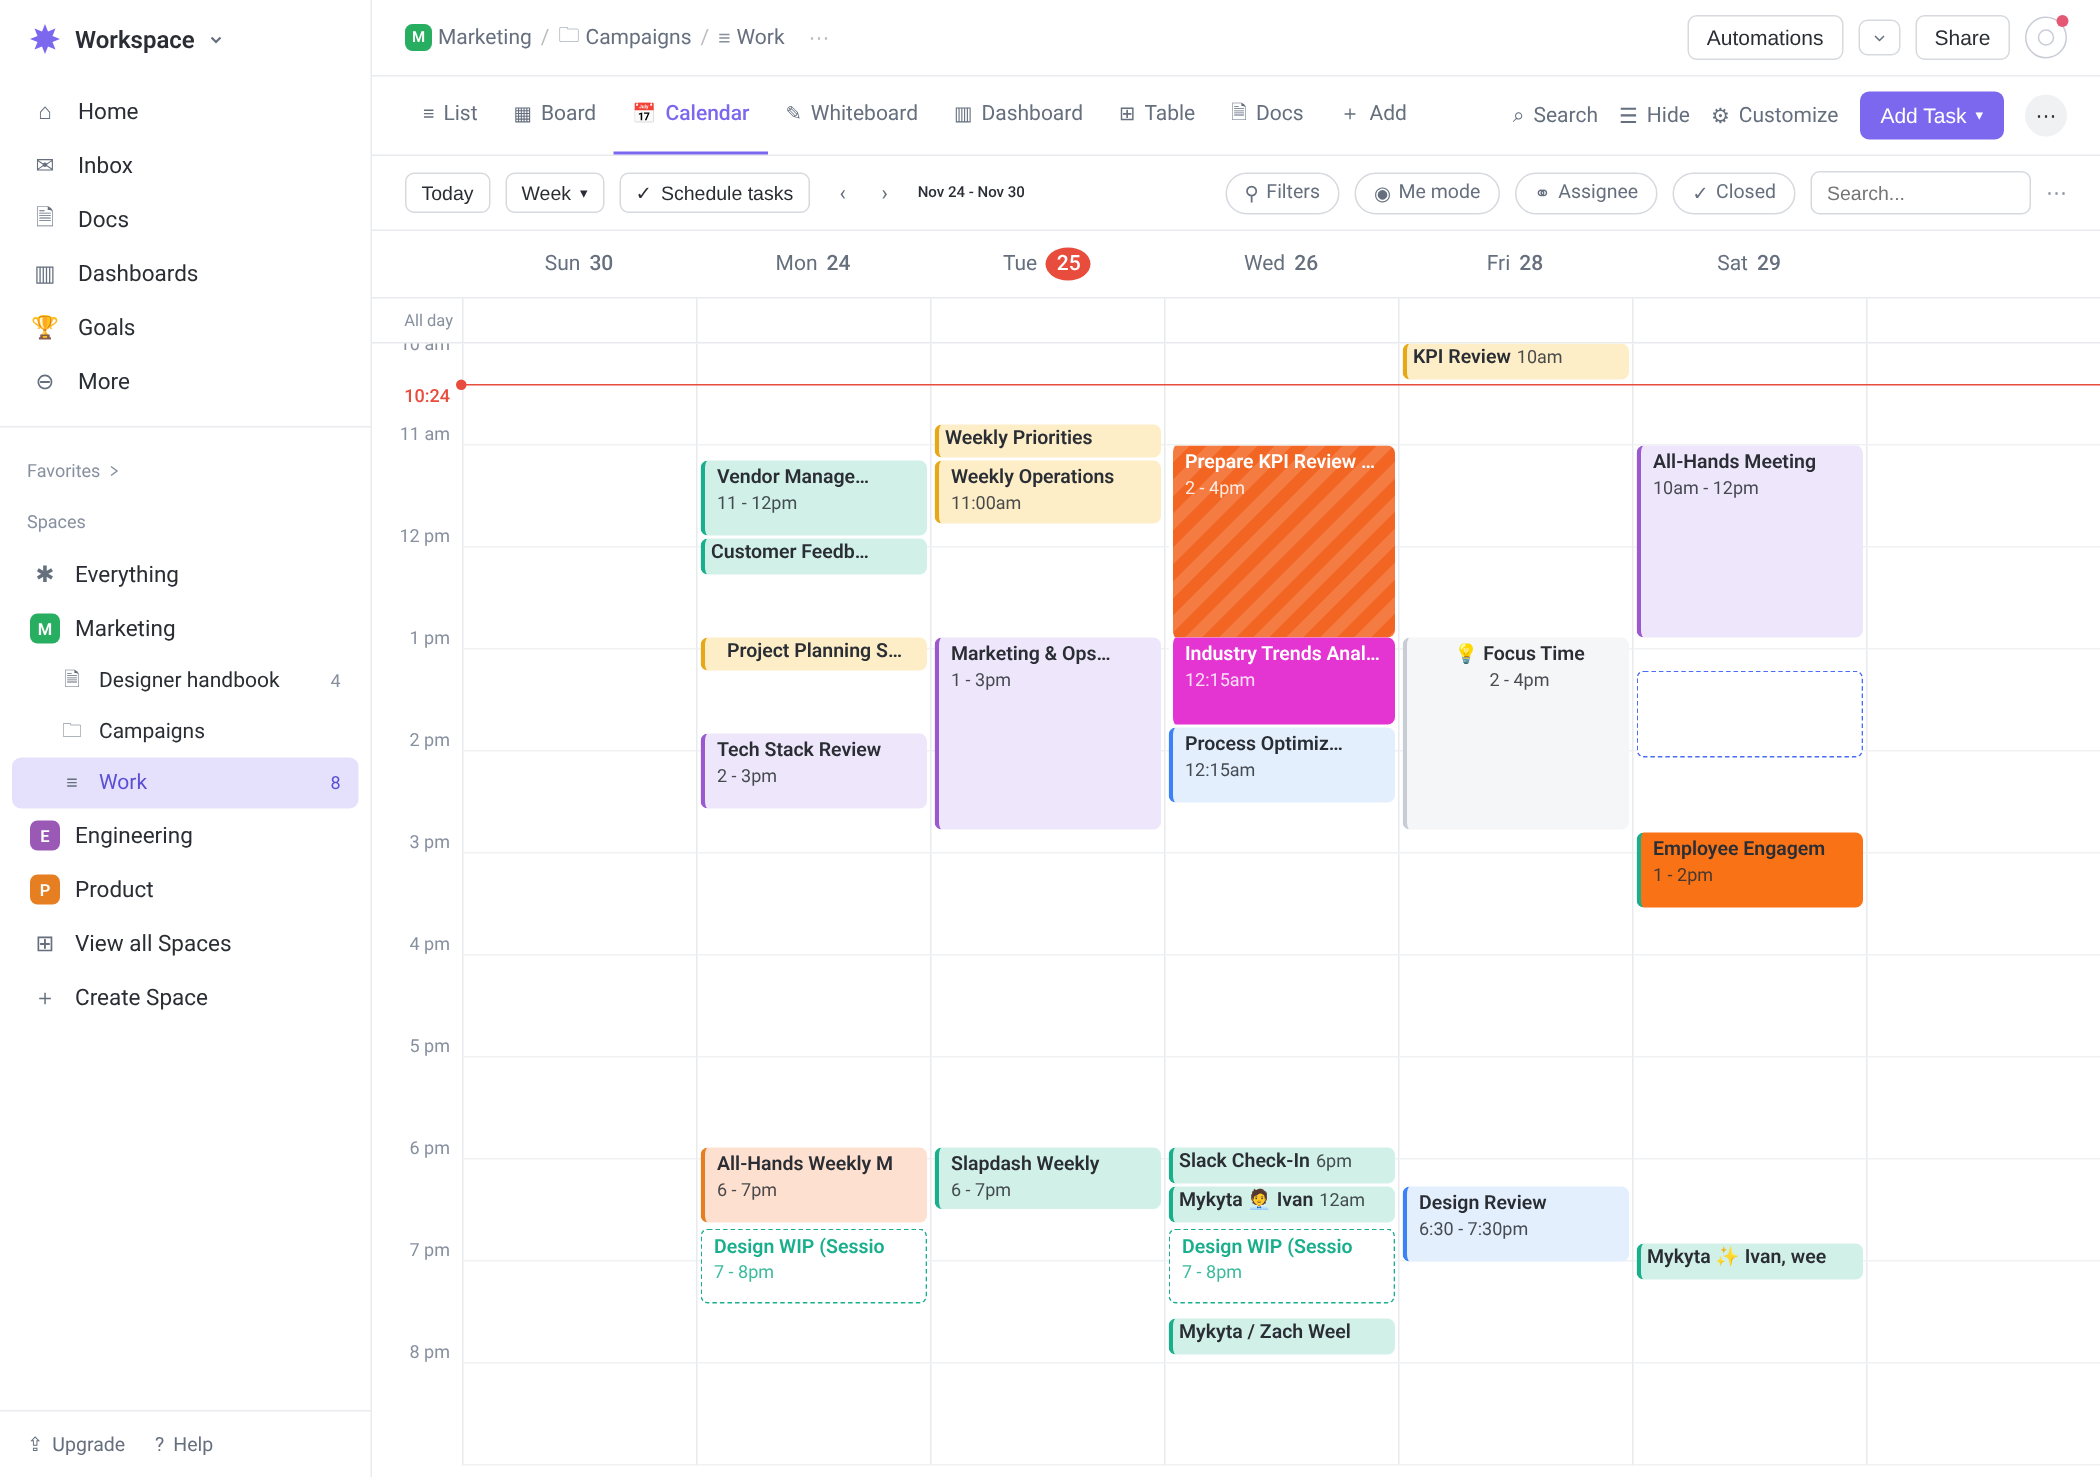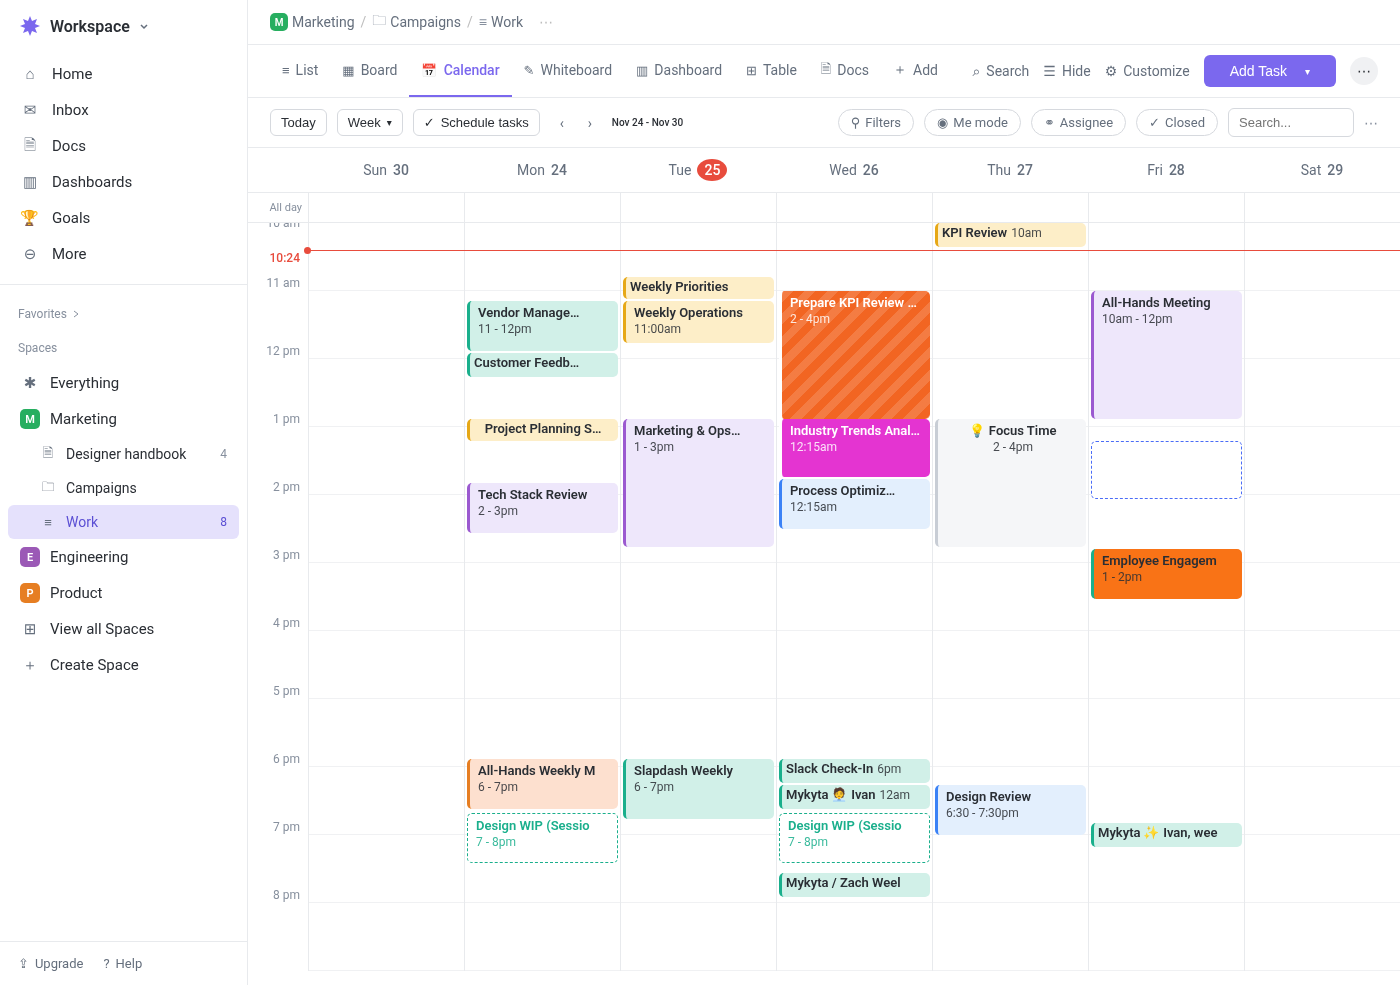--- a/index.html
+++ b/index.html
@@ -33,31 +33,31 @@
 .btn { border:1px solid #d6d9de; background:#fff; border-radius:6px; padding:6px 12px; font-size:14px; color:#2a2e34; cursor:pointer; display:flex; align-items:center; gap:6px;}
 .btn.icon-only { padding:6px 8px; }
 .notif { width:28px; height:28px; border:1.5px solid #c8cdd5; border-radius:50%; position:relative; cursor:pointer; display:flex;align-items:center;justify-content:center;}
 .notif::after{content:'';position:absolute;top:-2px;right:-2px;width:8px;height:8px;background:#e55873;border-radius:50%;}
 
 .viewbar { display:flex; align-items:center; padding: 0 22px; border-bottom:1px solid #e8eaed; }
 .view-tab { display:flex; align-items:center; gap:6px; padding:14px 12px; font-size:14px; color:#656f7d; cursor:pointer; border-bottom:2px solid transparent; }
 .view-tab.active { color:#7b68ee; border-bottom-color:#7b68ee; font-weight:500;}
 .view-actions { margin-left:auto; display:flex; align-items:center; gap:14px; }
 .view-action { display:flex; align-items:center; gap:6px; font-size:14px; color:#656f7d; cursor:pointer; }
-.add-task-btn { background:#7b68ee; color:#fff; border:none; border-radius:6px; padding:8px 26px; font-size:14px; font-weight:500; cursor:pointer; display:flex; align-items:center; gap:18px;}
+.add-task-btn { background:#7b68ee; color:#fff; border:none; border-radius:6px; padding:8px 14px; font-size:14px; font-weight:500; cursor:pointer; display:flex; align-items:center; gap:6px;}
 .more-circle { width:28px;height:28px;background:#f0f1f3;border-radius:50%;display:flex;align-items:center;justify-content:center;cursor:pointer;}
 
 .toolbar { display:flex; align-items:center; padding:10px 22px; gap:10px; border-bottom:1px solid #e8eaed;}
 .toolbar .btn { font-size:13px; padding:5px 10px; }
 .nav-arrows { display:flex; gap:4px; }
 .arrow-btn { width:24px;height:24px;display:flex;align-items:center;justify-content:center;cursor:pointer;color:#656f7d; border-radius:4px;}
 .date-range { font-size:10px; color:#2a2e34; font-weight:500; }
 .toolbar-right { margin-left:auto; display:flex; gap:10px; align-items:center;}
 .pill { border:1px solid #d6d9de; border-radius:16px; padding:5px 12px; font-size:13px; color:#656f7d; cursor:pointer; display:flex;align-items:center;gap:5px;}
-.search-box { border:1px solid #d6d9de; border-radius:6px; padding:6px 10px; font-size:13px; color:#ec4899; width:126px; }
+.search-box { border:1px solid #d6d9de; border-radius:6px; padding:6px 10px; font-size:13px; color:#ec4899; width:147px; }
 
 
 .calendar { flex:1; display:flex; flex-direction:column; overflow:hidden; }
 .day-header { display:grid; grid-template-columns: 60px repeat(7, 1fr); border-bottom:1px solid #e8eaed; }
 .day-head-cell { padding:14px 4px; text-align:center; font-size:14px; color:#656f7d; }
 .day-head-cell .dname { font-weight:400; }
 .day-head-cell .dnum { margin-left:6px; font-weight:500; }
 .day-head-cell.today .dnum { background:#e84c3d; color:#fff; border-radius:50%; padding:3px 7px; }
 .allday-row { display:grid; grid-template-columns: 60px repeat(7, 1fr); border-bottom:1px solid #e8eaed;}
 .allday-label { font-size:11px; color:#87909e; padding:8px 6px; text-align:right;}
@@ -199,20 +199,38 @@
             <span style="color:#87909e;">🗀</span>
             <span>Campaigns</span>
           </span>
           <span class="sep">/</span>
           <span class="crumb">
             <span style="color:#87909e;">≡</span>
             <span>Work</span>
           </span>
         </div>
       <span style="margin-left:8px;color:#bdbdbd;cursor:pointer;">⋯</span>
+      <div class="top-actions">
+        <button class="btn">
+            <span>Automations</span>
+          </button>
+        <button class="btn icon-only">
+            <svg width="10" height="10" viewBox="0 0 10 10">
+              <path d="M2 4l3 3 3-3" stroke="#656f7d" fill="none"></path>
+            </svg>
+          </button>
+        <button class="btn">
+            <span>Share</span>
+          </button>
+        <div class="notif">
+            <svg width="14" height="14" viewBox="0 0 14 14">
+              <circle cx="7" cy="7" r="5" stroke="#c8cdd5" fill="none"></circle>
+            </svg>
+          </div>
+      </div>
     </div>
 
     <div class="viewbar">
       <div id="view-tabs" style="display: flex;">
           <div class="view-tab">
             <span style="font-size:13px;">≡</span>
             <span>List</span>
           </div>
           <div class="view-tab">
             <span style="font-size:13px;">▦</span>
@@ -305,21 +323,20 @@
       </div>
     </div>
 
     <div class="calendar">
       <div class="day-header" id="day-header">
           <div></div>
           <div class="day-head-cell"><span class="dname">Sun</span><span class="dnum">30</span></div>
           <div class="day-head-cell"><span class="dname">Mon</span><span class="dnum">24</span></div>
           <div class="day-head-cell today"><span class="dname">Tue</span><span class="dnum">25</span></div>
           <div class="day-head-cell"><span class="dname">Wed</span><span class="dnum">26</span></div>
-          <div class="day-head-cell"><span class="dname">Thu</span><span class="dnum">27</span></div>
           <div class="day-head-cell"><span class="dname">Fri</span><span class="dnum">28</span></div>
           <div class="day-head-cell"><span class="dname">Sat</span><span class="dnum">29</span></div>
         </div>
       <div class="allday-row" id="allday-row">
           <div class="allday-label">All day</div>
           <div class="allday-cell"></div>
           <div class="allday-cell"></div>
           <div class="allday-cell"></div>
           <div class="allday-cell"></div>
           <div class="allday-cell"></div>
@@ -400,21 +417,21 @@
               <div class="hour-cell"></div>
               <div class="event small" style="top: 54px; height: 22px; background: rgb(253, 238, 200); border-left-color: rgb(230, 168, 23);"><div class="etitle">Weekly Priorities</div></div>
               <div class="event" style="top: 78px; height: 42px; background: rgb(253, 238, 200); border-left-color: rgb(230, 168, 23);">
                 <div class="etitle">Weekly Operations</div>
                 <div class="etime">11:00am</div>
               </div>
               <div class="event" style="top: 196px; height: 128px; background: rgb(238, 231, 251); border-left-color: rgb(155, 89, 208);">
                 <div class="etitle">Marketing &amp; Ops…</div>
                 <div class="etime">1 - 3pm</div>
               </div>
-              <div class="event" style="top: 536px; height: 60px; background: rgb(209, 240, 232); border-left-color: rgb(26, 175, 140);">
+              <div class="event" style="top: 536px; height: 41px; background: rgb(209, 240, 232); border-left-color: rgb(26, 175, 140);">
                 <div class="etitle">Slapdash Weekly</div>
                 <div class="etime">6 - 7pm</div>
               </div>
             </div>
             <div class="day-col">
               <div class="hour-cell"></div>
               <div class="hour-cell"></div>
               <div class="hour-cell"></div>
               <div class="hour-cell"></div>
               <div class="hour-cell"></div>

